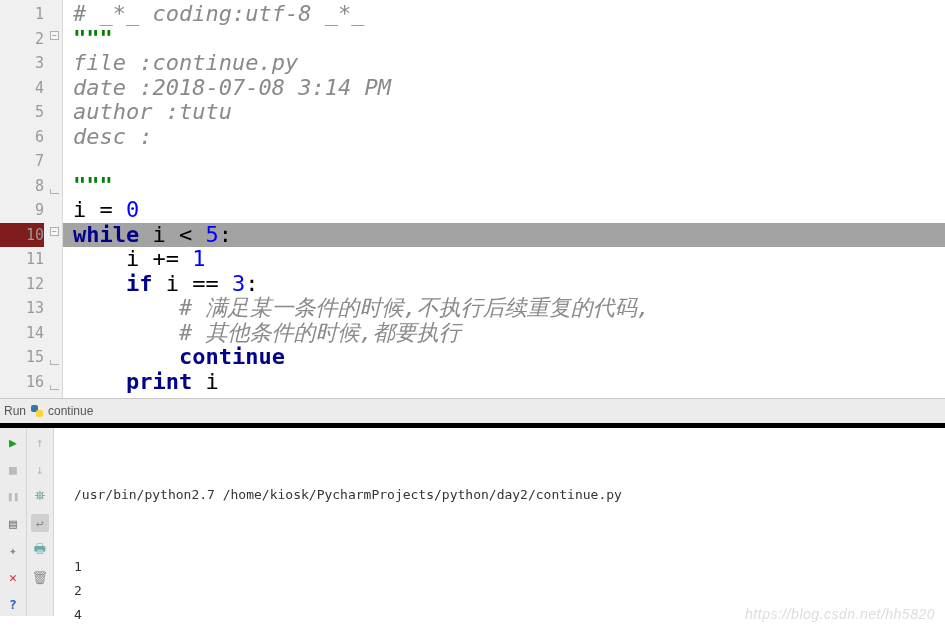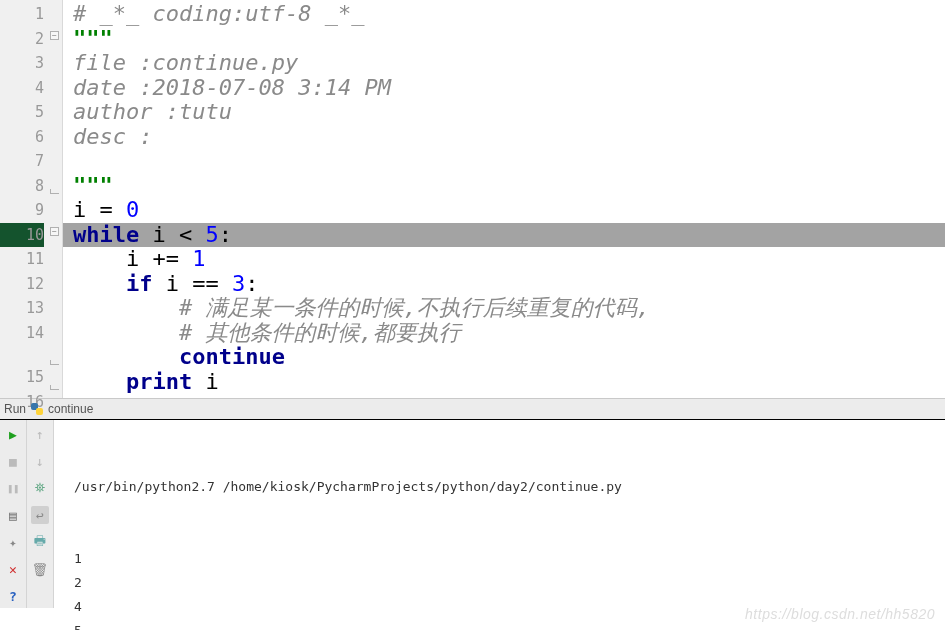--- a/index.html
+++ b/index.html
@@ -60,24 +60,24 @@
     padding-left: 10px;
     font-family: "DejaVu Sans Mono", Consolas, monospace;
     position: relative;
   }
   .hl-line { background: #a3a3a3; }
   .comment { color: #8a8a8a; font-style: italic; }
   .strq    { color: #008000; font-style: italic; font-weight: bold; }
   .kw      { color: #00008b; font-weight: bold; }
   .num     { color: #0000ff; }
   .run-header {
-    height: 22px;
+    height: 30px;
     background: #ececec;
     border-top: 1px solid #c9c9c9;
-    border-bottom: 1px solid #000000;
+    border-bottom: 5px solid #000000;
     display: flex;
     align-items: center;
     font-family: Arial, sans-serif;
     font-size: 12px;
     color: #555;
     padding-left: 4px;
     gap: 4px;
   }
   .pyicon { width: 14px; height: 14px; position: relative; }
   .pyicon::before, .pyicon::after {
@@ -148,26 +148,26 @@
     <div id="gutter-nums">
         <div style="height: 24.5px;">1</div>
         <div style="height: 24.5px;">2</div>
         <div style="height: 24.5px;">3</div>
         <div style="height: 24.5px;">4</div>
         <div style="height: 24.5px;">5</div>
         <div style="height: 24.5px;">6</div>
         <div style="height: 24.5px;">7</div>
         <div style="height: 24.5px;">8</div>
         <div style="height: 24.5px;">9</div>
-        <div style="height: 24.5px; background: #14532d;">10</div>
+        <div style="height: 24.5px; background: #7f1d1d;">10</div>
         <div style="height: 24.5px;">11</div>
         <div style="height: 24.5px;">12</div>
         <div style="height: 24.5px;">13</div>
         <div style="height: 24.5px;">14</div>
-        <div style="height: 24.5px; margin-top: 20px;">15</div>
+        <div style="height: 24.5px;">15</div>
         <div style="height: 24.5px;">16</div>
       </div>
     <div class="fold-col">
       <span class="fold-mark" style="top:31px">−</span>
       <span class="fold-bot" style="top:189px"></span>
       <span class="fold-mark" style="top:227px">−</span>
       <span class="fold-bot" style="top:385px"></span>
       <span class="fold-bot" style="top:360px"></span>
     </div>
   </div>

